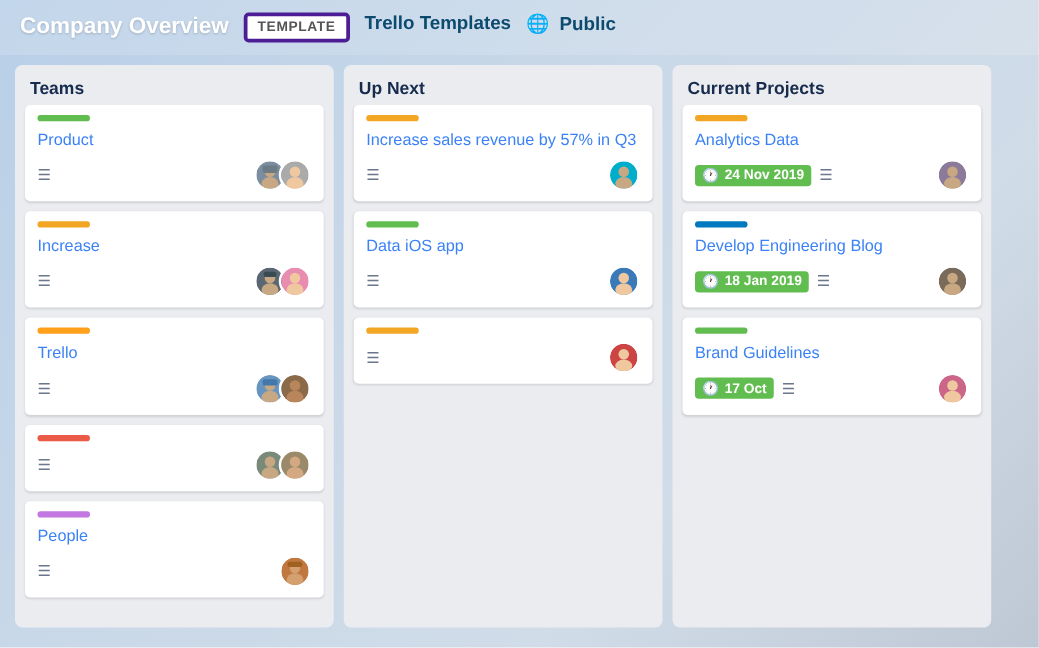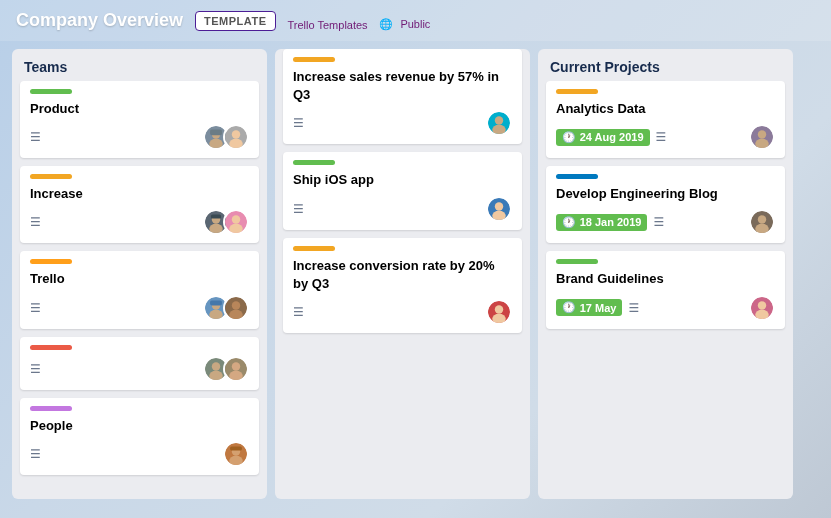--- a/index.html
+++ b/index.html
@@ -7,46 +7,46 @@
       font-family: -apple-system, BlinkMacSystemFont, 'Segoe UI', sans-serif;
       background: linear-gradient(135deg, #b8cfe8 0%, #c9d8e8 40%, #d0dce8 70%, #bec8d4 100%);
       width: 831px;
       height: 518px;
       overflow: hidden;
     }
 
     
     .header {
       display: flex;
-      align-items: flex-end;
+      align-items: flex-start;
       gap: 12px;
       padding: 10px 16px;
       background: rgba(255,255,255,0.15);
     }
     .app-title {
       font-size: 18px;
       font-weight: 700;
       color: #fff;
       text-shadow: 0 1px 2px rgba(0,0,0,0.2);
     }
     .template-badge {
       background: #fff;
-      border: 1px solid #4c1d95;
+      border: 3px solid #4c1d95;
       border-radius: 4px;
       padding: 3px 8px;
       font-size: 11px;
       font-weight: 700;
       color: #555;
       letter-spacing: 0.5px;
     }
     .header-link {
-      color: #701a75;
-      font-size: 11px;
+      color: #0c4a6e;
+      font-size: 15px;
       text-decoration: none;
-      font-weight: 400;
+      font-weight: 700;
       cursor: pointer;
     }
     .globe-icon { margin-right: 4px; }
 
     
     .board {
       display: flex;
       gap: 8px;
       padding: 8px 12px 12px;
       height: calc(518px - 48px);
@@ -87,24 +87,23 @@
 
     .color-bar {
       height: 5px;
       border-radius: 3px;
       width: 42px;
       margin-bottom: 6px;
     }
 
     .card-title {
       font-size: 13px;
-      color: #000000;
+      color: #3b82f6;
       line-height: 1.4;
       margin-bottom: 6px;
-      font-weight: bold;
     }
 
     .card-footer {
       display: flex;
       align-items: center;
       justify-content: space-between;
       margin-top: 4px;
     }
 
     .menu-lines {
@@ -291,20 +290,21 @@
                 </svg>
             </div>
           </div>
         </div>
       </div>
 
     </div>
   </div>
 
   <div class="column">
+    <div class="column-header">Up Next</div>
     <div class="column-cards">
 
       <div class="card">
         <div class="color-bar" style="background:#f2a623;"></div>
         <div class="card-title">Increase sales revenue by 57% in Q3</div>
         <div class="card-footer">
           <span class="menu-lines">☰</span>
           <div class="avatars">
             <div class="avatar-face">
               <svg viewBox="0 0 26 26">
@@ -312,38 +312,37 @@
                   <circle cx="13" cy="10" r="5" fill="#c8a882"></circle>
                   <ellipse cx="13" cy="21" rx="8" ry="6" fill="#c8a882"></ellipse>
                 </svg>
             </div>
           </div>
         </div>
       </div>
 
       <div class="card">
         <div class="color-bar" style="background:#61bd4f;"></div>
-        <div class="card-title">Ship iOS app</div>
+        <div class="card-title">Data iOS app</div>
         <div class="card-footer">
           <span class="menu-lines">☰</span>
           <div class="avatars">
             <div class="avatar-face">
               <svg viewBox="0 0 26 26">
                   <circle cx="13" cy="13" r="13" fill="#3a7ab8"></circle>
                   <circle cx="13" cy="10" r="5" fill="#f0c8a0"></circle>
                   <ellipse cx="13" cy="21" rx="8" ry="6" fill="#f0c8a0"></ellipse>
                 </svg>
             </div>
           </div>
         </div>
       </div>
 
       <div class="card">
         <div class="color-bar" style="background:#f2a623;"></div>
-        <div class="card-title">Increase conversion rate by 20% by Q3</div>
         <div class="card-footer">
           <span class="menu-lines">☰</span>
           <div class="avatars">
             <div class="avatar-face">
               <svg viewBox="0 0 26 26">
                   <circle cx="13" cy="13" r="13" fill="#cc4444"></circle>
                   <circle cx="13" cy="10" r="5" fill="#f0c8a0"></circle>
                   <ellipse cx="13" cy="21" rx="8" ry="6" fill="#f0c8a0"></ellipse>
                 </svg>
             </div>
@@ -358,21 +357,21 @@
     <div class="column-header">Current Projects</div>
     <div class="column-cards">
 
       <div class="card">
         <div class="color-bar" style="background:#f2a623;"></div>
         <div class="card-title">Analytics Data</div>
         <div class="card-footer">
           <div class="badge-and-lines">
             <span class="due-badge green">
               <span>🕐</span>
-              <span>24 Aug 2019</span>
+              <span>24 Nov 2019</span>
             </span>
             <span class="menu-lines">☰</span>
           </div>
           <div class="avatars">
             <div class="avatar-face">
               <svg viewBox="0 0 26 26">
                   <circle cx="13" cy="13" r="13" fill="#8b7a9a"></circle>
                   <circle cx="13" cy="10" r="5" fill="#c8a882"></circle>
                   <ellipse cx="13" cy="21" rx="8" ry="6" fill="#c8a882"></ellipse>
                 </svg>
@@ -404,21 +403,21 @@
         </div>
       </div>
 
       <div class="card">
         <div class="color-bar" style="background:#61bd4f;"></div>
         <div class="card-title">Brand Guidelines</div>
         <div class="card-footer">
           <div class="badge-and-lines">
             <span class="due-badge green">
               <span>🕐</span>
-              <span>17 May</span>
+              <span>17 Oct</span>
             </span>
             <span class="menu-lines">☰</span>
           </div>
           <div class="avatars">
             <div class="avatar-face">
               <svg viewBox="0 0 26 26">
                   <circle cx="13" cy="13" r="13" fill="#cc6688"></circle>
                   <circle cx="13" cy="10" r="5" fill="#f0c8a0"></circle>
                   <ellipse cx="13" cy="21" rx="8" ry="6" fill="#f0c8a0"></ellipse>
                 </svg>

